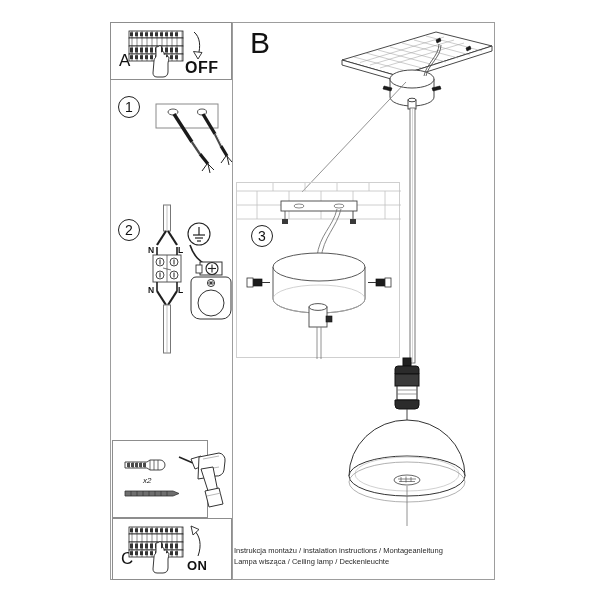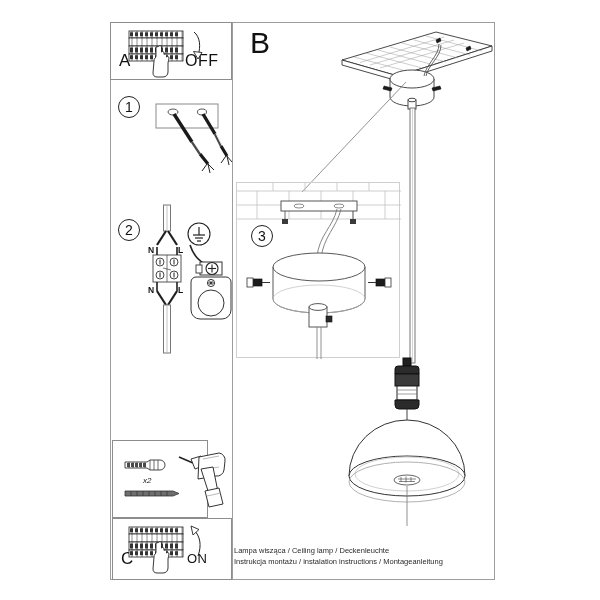--- a/index.html
+++ b/index.html
@@ -3,21 +3,21 @@
 <meta charset="utf-8">
 <style>
   html,body{margin:0;padding:0;background:#ffffff;}
   body{width:600px;height:600px;position:relative;overflow:hidden;
        font-family:"Liberation Sans", sans-serif;color:#1a1a1a;}
   .sheet{position:absolute;left:0;top:0;width:600px;height:600px;}
   .abs{position:absolute;}
   .panel{position:absolute;border:1px solid #8d8d8d;box-sizing:border-box;background:#fff;}
   .frame{position:absolute;border:1px solid #9a9a9a;box-sizing:border-box;}
   .bigletter{font-size:30px;font-weight:400;font-family:"Liberation Sans",sans-serif;color:#111;}
-  .statelabel{font-size:21px;font-weight:400;letter-spacing:.5px;color:#111;}
+  .statelabel{font-size:21px;font-weight:700;letter-spacing:.5px;color:#111;margin-top:7px;}
   .stepnum{width:22px;height:22px;border:1.3px solid #222;border-radius:50%;
            display:flex;align-items:center;justify-content:center;
            font-size:14px;color:#111;box-sizing:border-box;}
   .caption{font-size:7.5px;line-height:10.5px;color:#2a2a2a;white-space:nowrap;}
   .tinylabel{font-size:8px;font-style:italic;color:#222;}
   .wirelabel{font-size:8.5px;color:#111;font-weight:600;}
   svg{display:block;overflow:visible;}
 </style>
 </head>
 <body>
@@ -499,17 +499,17 @@
         <path d="M61 119 v5"></path>
           <path d="M66 118.5 v6"></path>
           <path d="M71 119 v5"></path>
       </g>
 
       <line x1="67" y1="128" x2="67" y2="168" stroke="#777" stroke-width="0.8"></line>
     </svg>
   </div>
 
   <div class="abs" style="left:234px;top:546px;">
+    <div class="caption">Instrukcja montażu / instalation instructions / Montageanleitung</div>
     <div class="caption">Lampa wisząca / Ceiling lamp  / Deckenleuchte</div>
-    <div class="caption">Instrukcja montażu / instalation instructions / Montageanleitung</div>
   </div>
 
 </div>
 
 </body></html>

